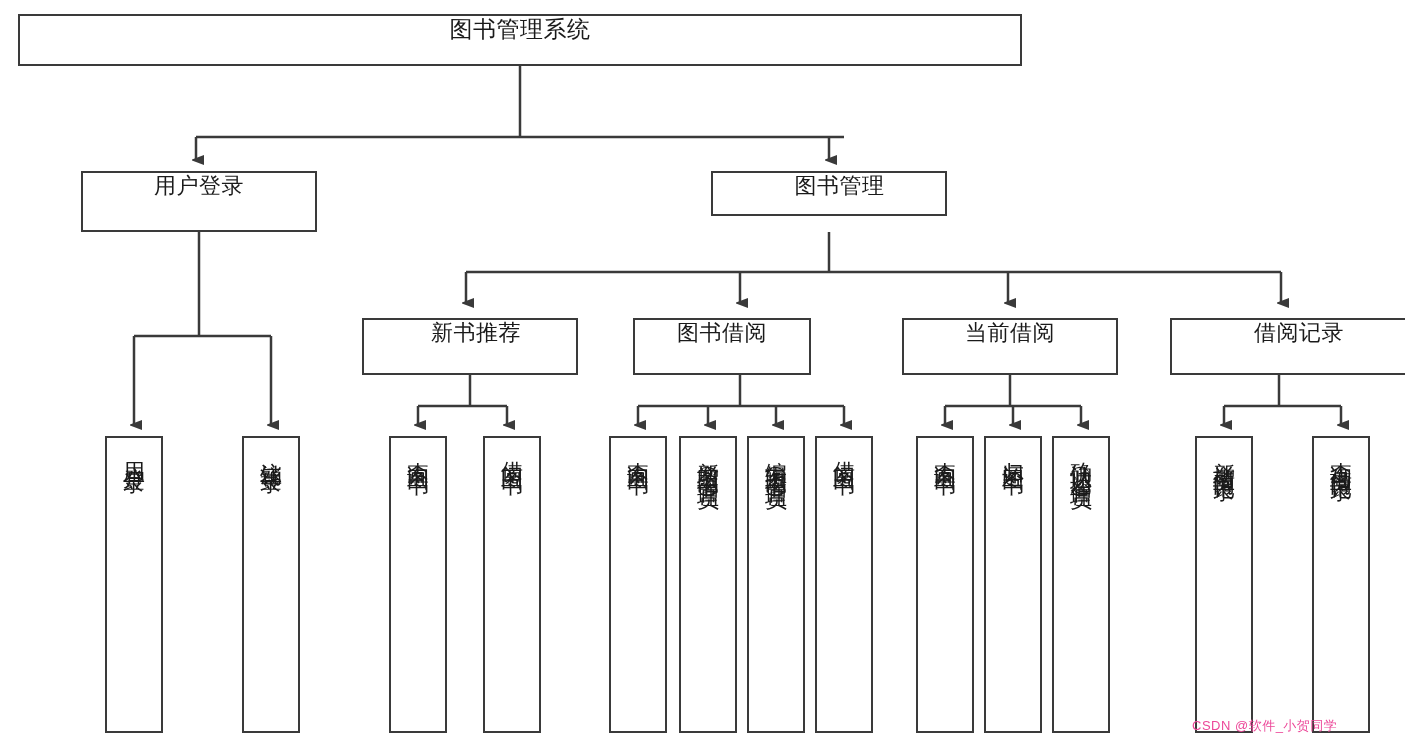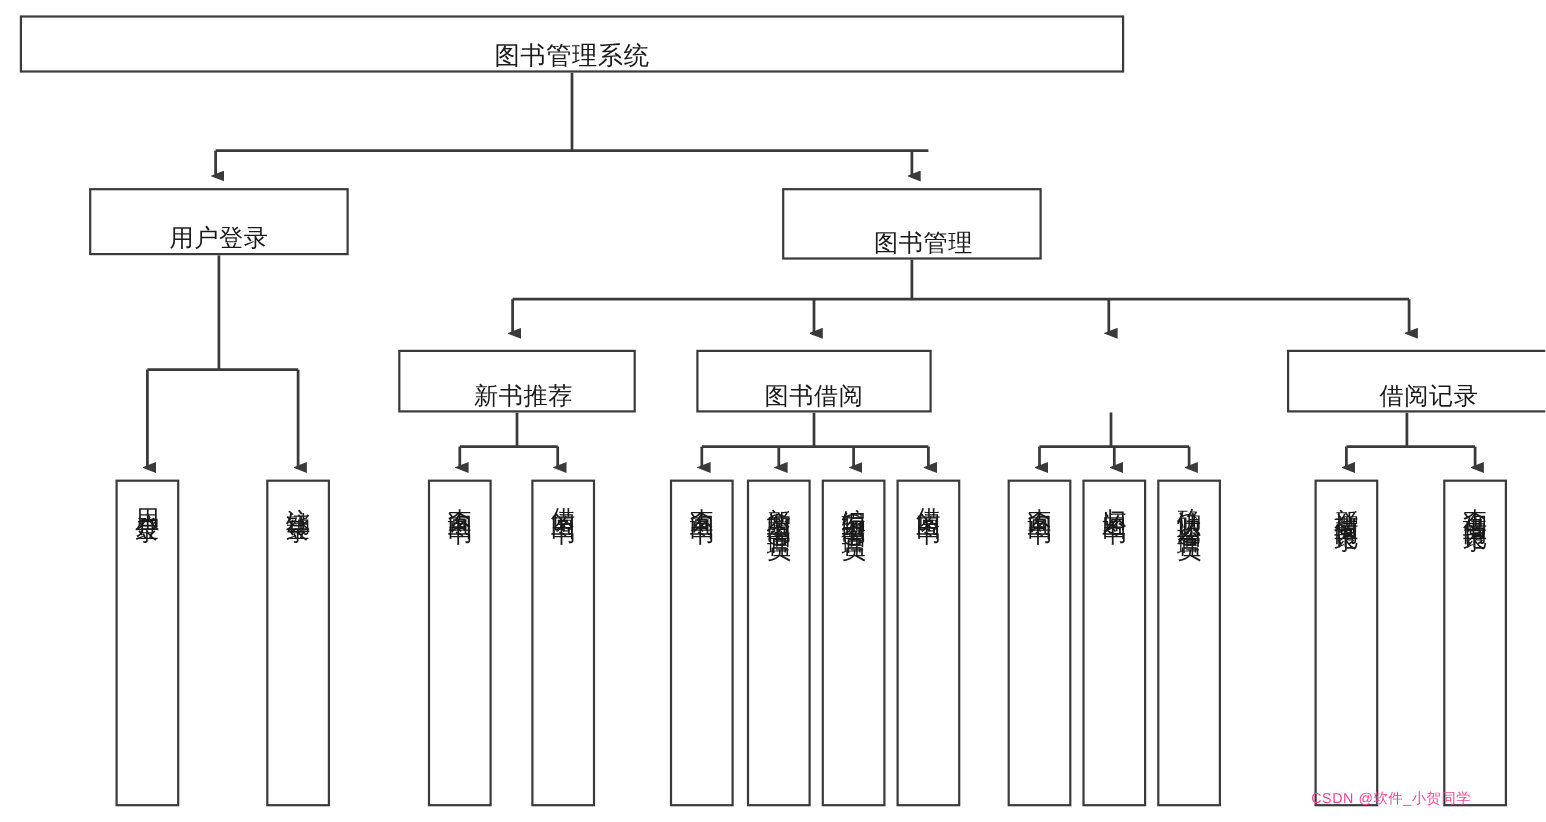--- a/index.html
+++ b/index.html
@@ -23,21 +23,21 @@
     top: 0;
     width: 1405px;
     height: 747px;
   }
   .node {
     position: absolute;
     box-sizing: border-box;
     background: #ffffff;
     border: 2.5px solid #3a3a3a;
     display: flex;
-    align-items: flex-end;
+    align-items: flex-start;
     justify-content: center;
     color: #1a1a1a;
   }
   .node-label {
     display: block;
     text-align: center;
     line-height: 1.18;
     letter-spacing: 0.5px;
   }
   .node.horizontal .node-label {
@@ -124,29 +124,32 @@
     </g>
   </svg>
 
   <div class="node horizontal" id="root-node" style="left:18px; top:14px; width:1004px; height:52px;">
     <span class="node-label">图书管理系统</span>
   </div>
 
   <div class="node horizontal" style="left:81px; top:171px; width:236px; height:61px;">
     <span class="node-label">用户登录</span>
   </div>
-  <div class="node horizontal" style="left:711px; top:171px; width:236px; height:65px;padding-left:21px;">
+  <div class="node horizontal" style="left:711px; top:171px; width:236px; height:45px;padding-left:21px;">
     <span class="node-label">图书管理</span>
   </div>
 
   <div class="node horizontal" style="left:362px; top:318px; width:216px; height:57px;padding-left:12px;">
     <span class="node-label">新书推荐</span>
   </div>
-  <div class="node horizontal" style="left:633px; top:318px; width:214px; height:57px;">
+  <div class="node horizontal" style="left:633px; top:318px; width:178px; height:57px;">
     <span class="node-label">图书借阅</span>
+  </div>
+  <div class="node horizontal" style="left:902px; top:318px; width:216px; height:57px;">
+    <span class="node-label">当前借阅</span>
   </div>
   <div class="node horizontal" style="left:1170px; top:318px; width:258px; height:57px;">
     <span class="node-label">借阅记录</span>
   </div>
 
   <div class="node vertical" style="left:105px; top:436px; width:58px; height:297px;">
     <span class="node-label">用户登录</span>
   </div>
   <div class="node vertical" style="left:242px; top:436px; width:58px; height:297px;">
     <span class="node-label">注销登录</span>

